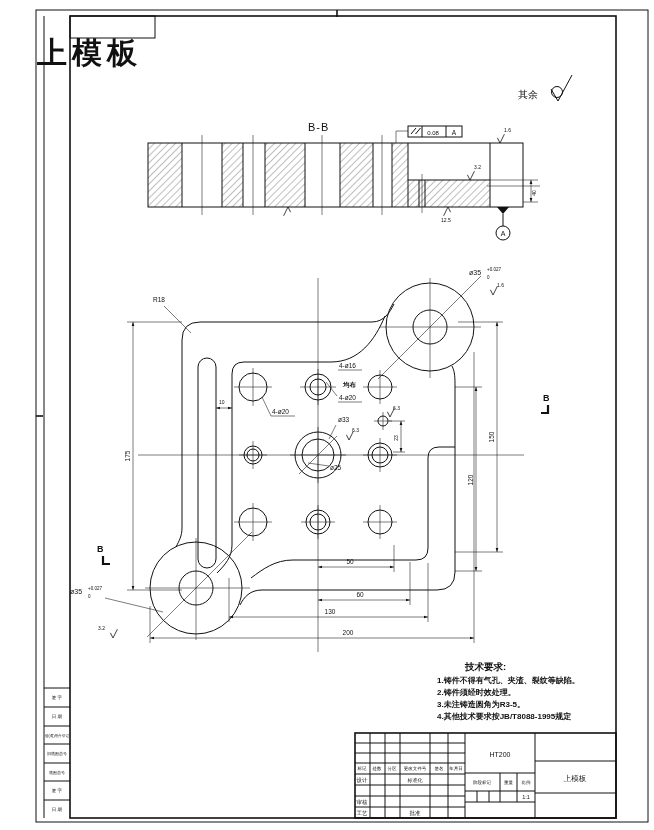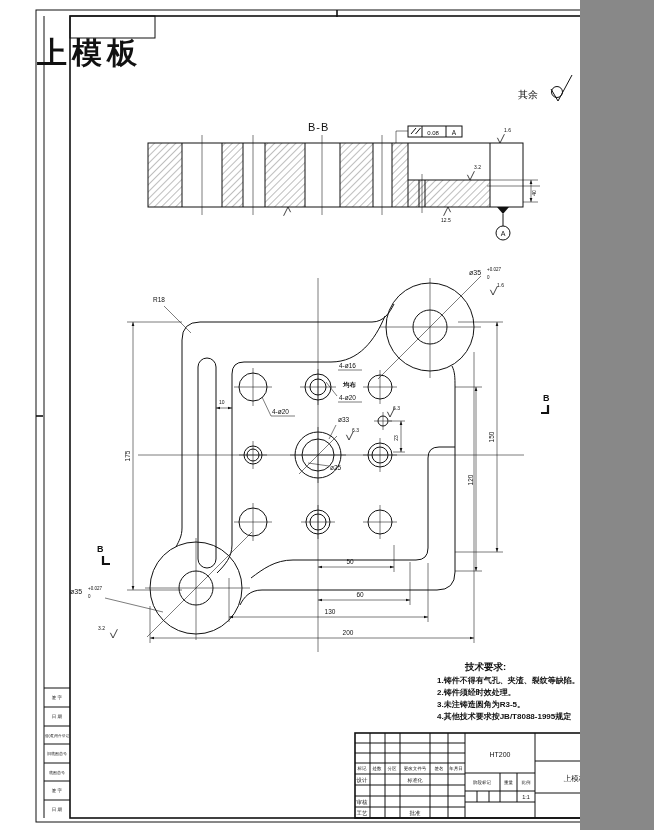--- a/index.html
+++ b/index.html
@@ -1,16 +1,16 @@
 <!DOCTYPE html>
 <html><head>
 <meta charset="utf-8">
 <style>
   html,body{margin:0;padding:0;background:#888;}
-  #page{position:relative;width:580px;height:830px;background:#ffffff;overflow:hidden;
+  #page{position:relative;width:654px;height:830px;background:#ffffff;overflow:hidden;
         font-family:"Liberation Sans",sans-serif;}
   svg text{font-family:"Liberation Sans",sans-serif;fill:#111;}
   .dimtxt{font-size:6.5px;}
   .tiny{font-size:5px;}
   .cjk{font-family:"Liberation Sans",sans-serif;}
   .ln{stroke:#111;stroke-width:1;fill:none;}
   .thick{stroke:#111;stroke-width:1.6;fill:none;}
   .thin{stroke:#111;stroke-width:0.55;fill:none;}
   .dim{stroke:#111;stroke-width:0.55;fill:none;}
   .hatchfill{fill:url(#hatch);stroke:none;}

